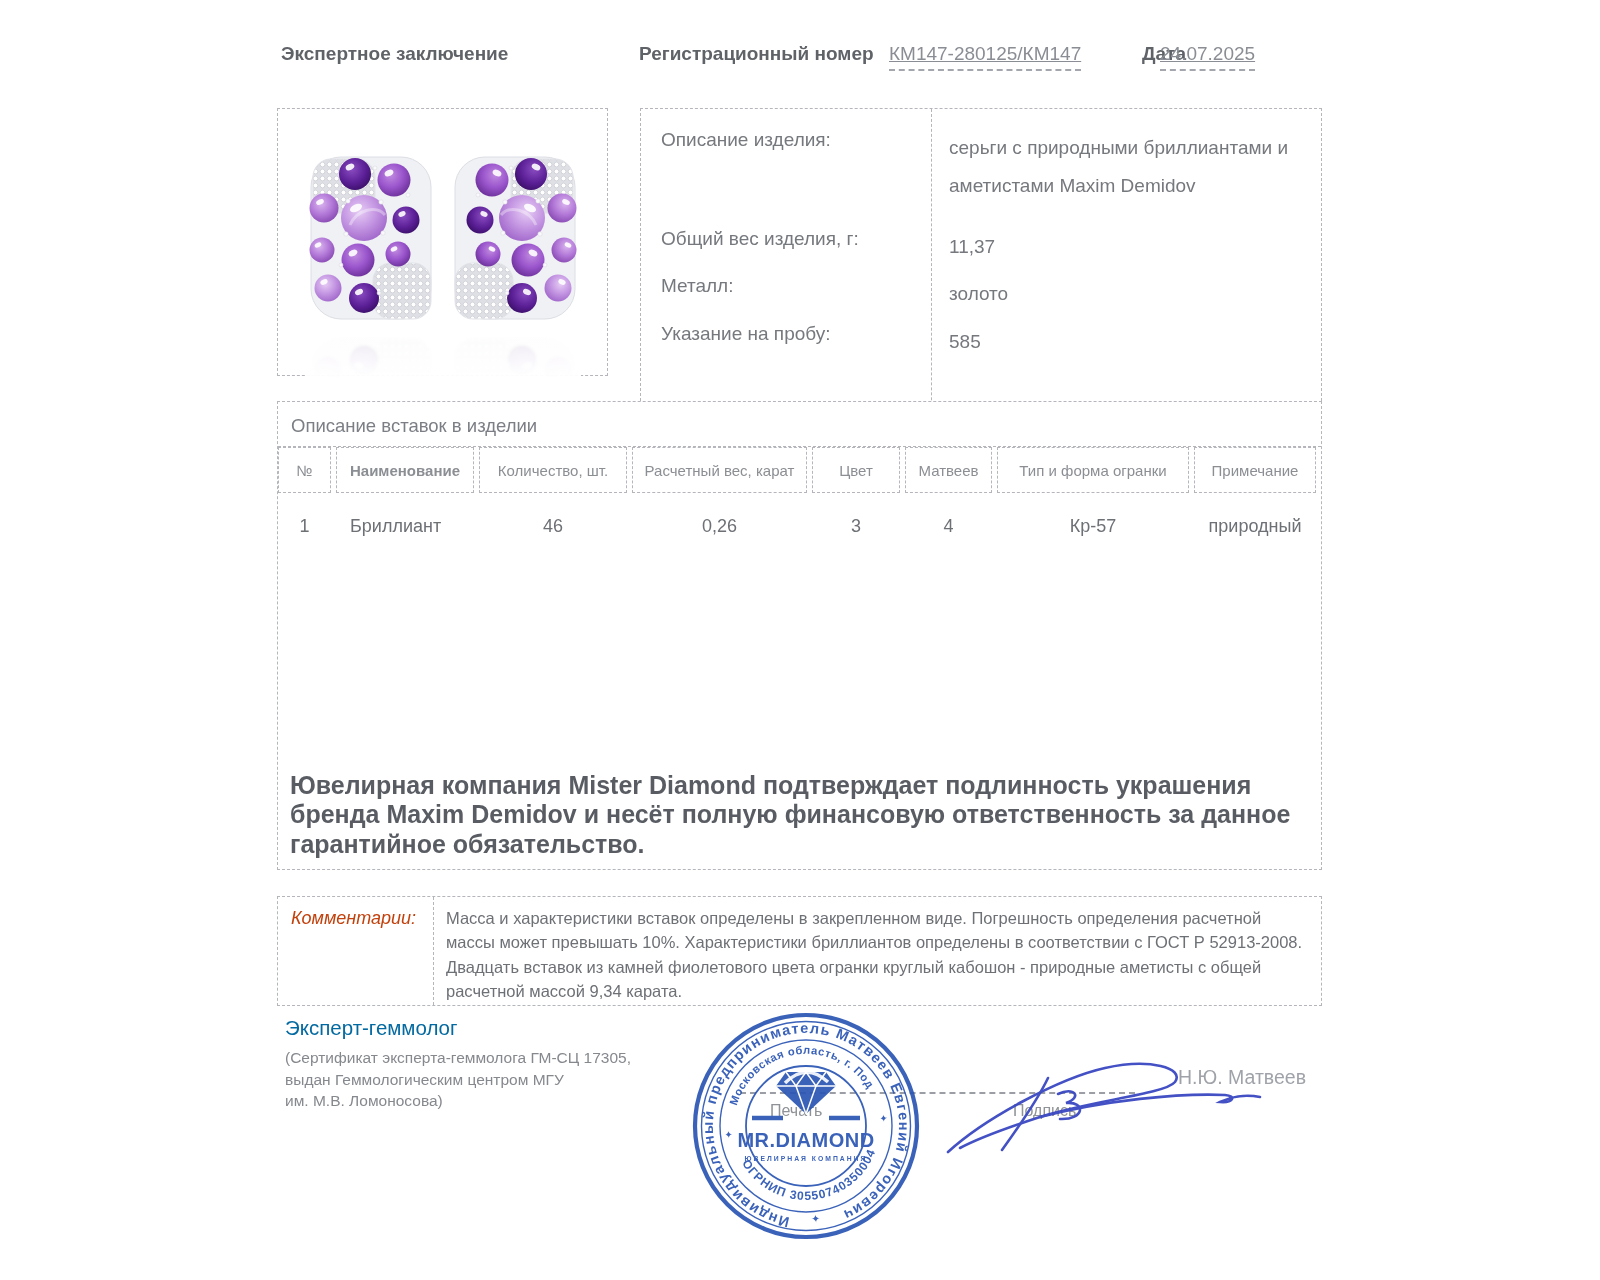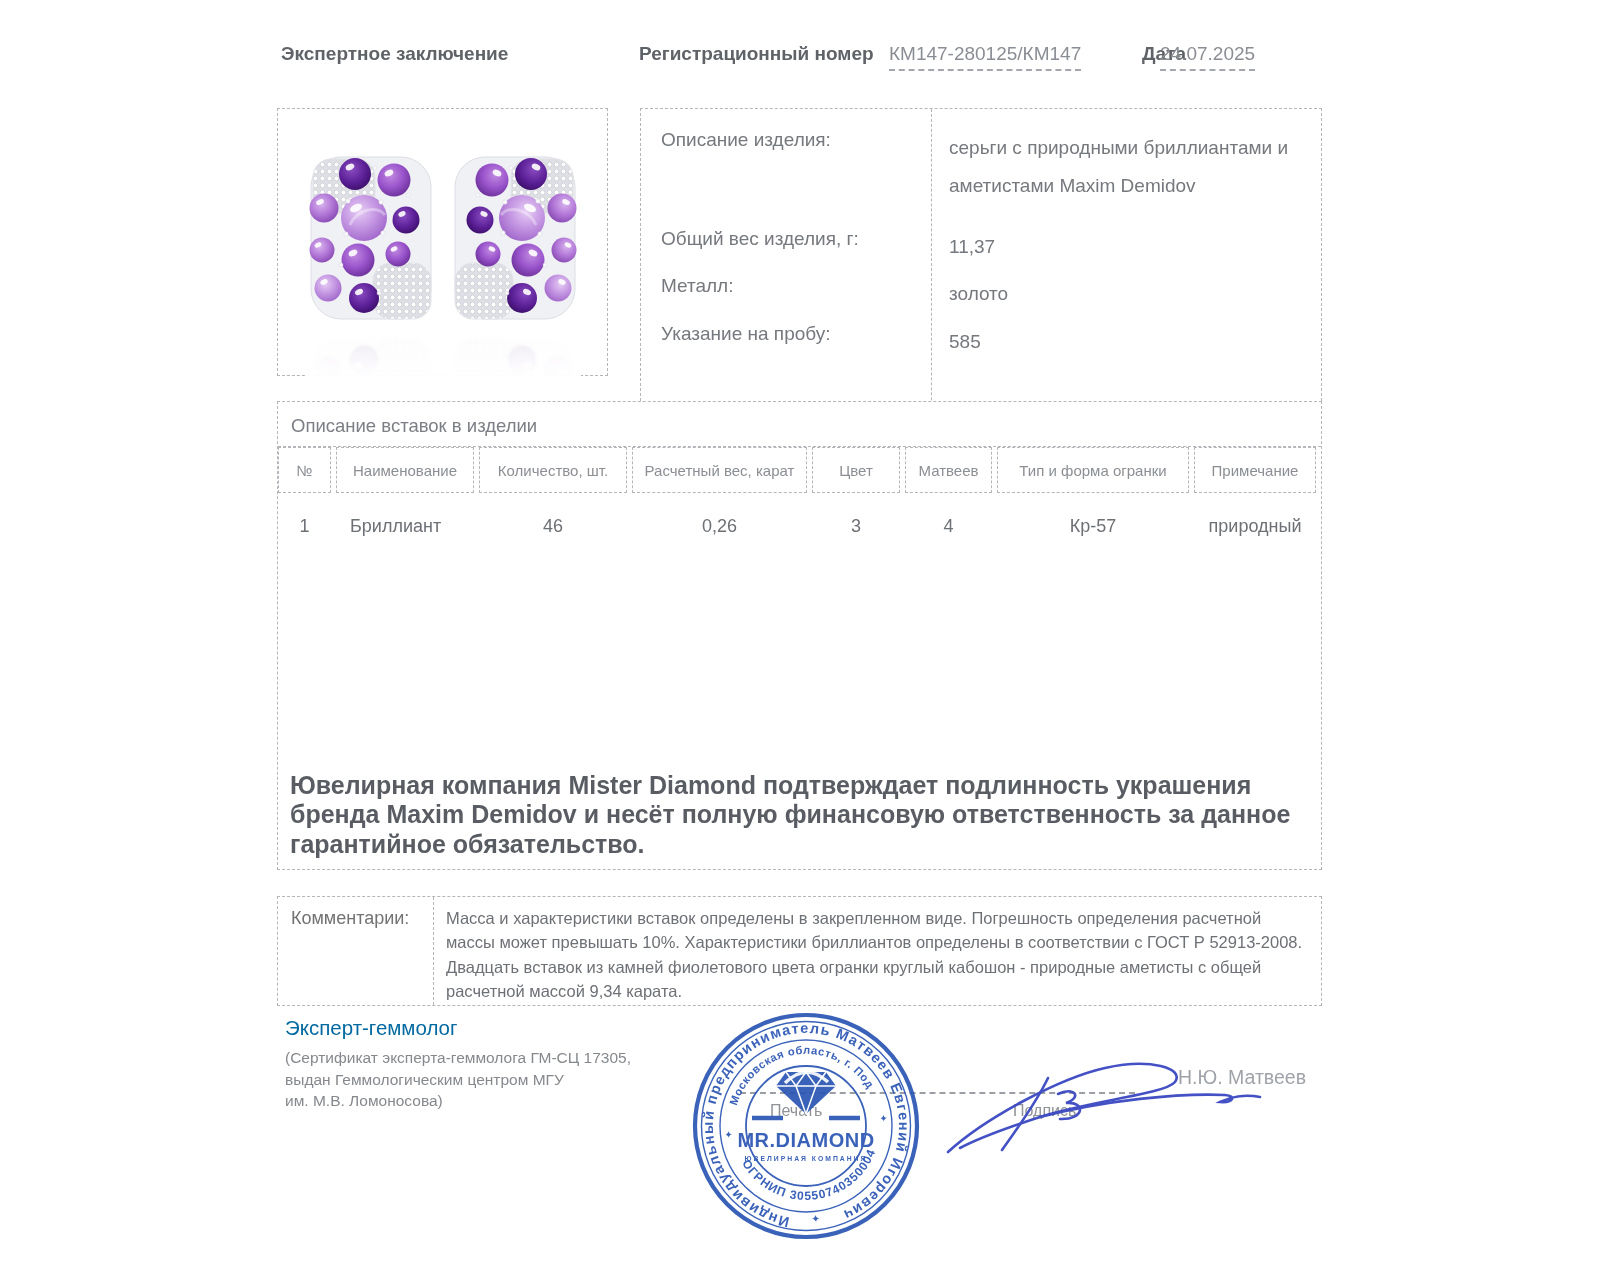--- a/index.html
+++ b/index.html
@@ -2,37 +2,37 @@
 <html><head>
 <meta charset="utf-8">
 <style>
   html,body{margin:0;padding:0;background:#ffffff;}
   .page{position:relative;width:1600px;height:1280px;background:#ffffff;overflow:hidden;
         font-family:"Liberation Sans",sans-serif;}
   .abs{position:absolute;}
   .dashed-box{position:absolute;border:1.5px dashed #b4b6bb;background:#ffffff;box-sizing:border-box;}
   
   .hdr-bold{font-size:19px;font-weight:700;color:#5f6368;white-space:nowrap;}
-  .hdr-val{font-size:19px;color:#8a8e94;white-space:nowrap;border-bottom:2px dashed #a3a6ac;padding-bottom:4px;}
+  .hdr-val{font-size:19px;color:#8a8e94;white-space:nowrap;border-bottom:2px dashed #a3a6ac;padding-bottom:4px;text-decoration:underline;}
   
   .det-divider{position:absolute;left:290px;top:0;bottom:0;border-left:1.5px dashed #b4b6bb;}
   .det-label{position:absolute;left:20px;font-size:19px;color:#75787d;}
   .det-value{position:absolute;left:308px;font-size:19px;color:#75787d;line-height:38px;width:352px;}
   
   .tbl-title{position:absolute;left:13px;top:13px;font-size:18.5px;color:#7b7e84;}
   .hdr-row{position:absolute;left:0px;top:45px;height:46px;display:flex;gap:5px;}
   .hdr-cell{border:1.5px dashed #b4b6bb;box-sizing:border-box;display:flex;align-items:center;justify-content:center;
             font-size:15px;color:#8b8e93;white-space:nowrap;}
   .data-row{position:absolute;left:0px;top:104px;height:40px;display:flex;gap:5px;}
   .data-cell{display:flex;align-items:center;justify-content:center;font-size:18px;color:#6d7075;box-sizing:border-box;}
   .data-cell.left{justify-content:flex-start;padding-left:14px;}
   .statement{position:absolute;left:12px;right:14px;bottom:10px;font-size:25px;font-weight:700;color:#595d63;line-height:29.5px;}
   
   .com-divider{position:absolute;left:155px;top:0;bottom:0;border-left:1.5px dashed #b4b6bb;}
-  .com-label{position:absolute;left:13px;top:11px;font-size:18px;color:#737373;}
+  .com-label{position:absolute;left:13px;top:11px;font-size:18px;color:#c2410c;font-style:italic;}
   .com-text{position:absolute;left:168px;top:9px;width:862px;font-size:16.5px;color:#6d7075;line-height:24.4px;}
   
   .exp-role{font-size:20.5px;color:#0369a1;margin:0 0 7px 0;}
   .exp-line{font-size:15.5px;color:#85888d;line-height:21.5px;}
   
   .seal-line{position:absolute;left:740px;top:1092px;width:395px;border-top:2px dashed #9b9ea4;}
   .foot-label{position:absolute;font-size:16px;color:#8f9296;}
   .signatory{position:absolute;left:1178px;top:1066px;width:140px;font-size:19.5px;color:#9fa3a9;white-space:nowrap;}
   svg text{font-family:"Liberation Sans",sans-serif;}
 </style>
@@ -143,21 +143,21 @@
     <div class="det-label" style="top:214px;">Указание на пробу:</div>
     <div class="det-value" style="top:214px;">585</div>
   </div>
 
   <div class="dashed-box" style="left:277px;top:401px;width:1045px;height:469px;">
     <div class="tbl-title">Описание вставок в изделии</div>
     <div style="position:absolute;left:0;right:0;top:44px;border-top:1.5px dashed #b4b6bb;"></div>
 
     <div class="hdr-row">
       <div class="hdr-cell" style="width:53px;">№</div>
-      <div class="hdr-cell" style="width:138px;">Наименование</div>
+      <div class="hdr-cell" style="width:138px;font-weight:bold;">Наименование</div>
       <div class="hdr-cell" style="width:148px;">Количество, шт.</div>
       <div class="hdr-cell" style="width:175px;">Расчетный вес, карат</div>
       <div class="hdr-cell" style="width:88px;">Цвет</div>
       <div class="hdr-cell" style="width:87px;">Матвеев</div>
       <div class="hdr-cell" style="width:192px;">Тип и форма огранки</div>
       <div class="hdr-cell" style="width:122px;">Примечание</div>
     </div>
 
     <div class="data-row">
       <div class="data-cell" style="width:53px;">1</div>

